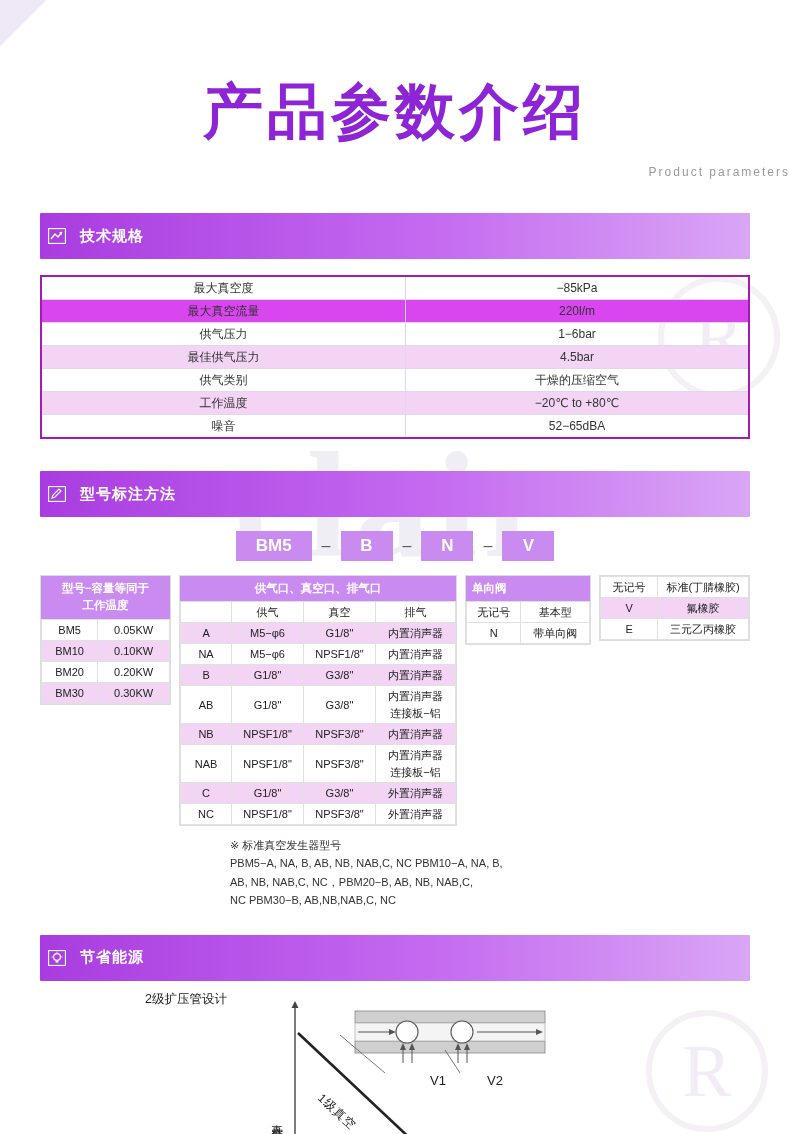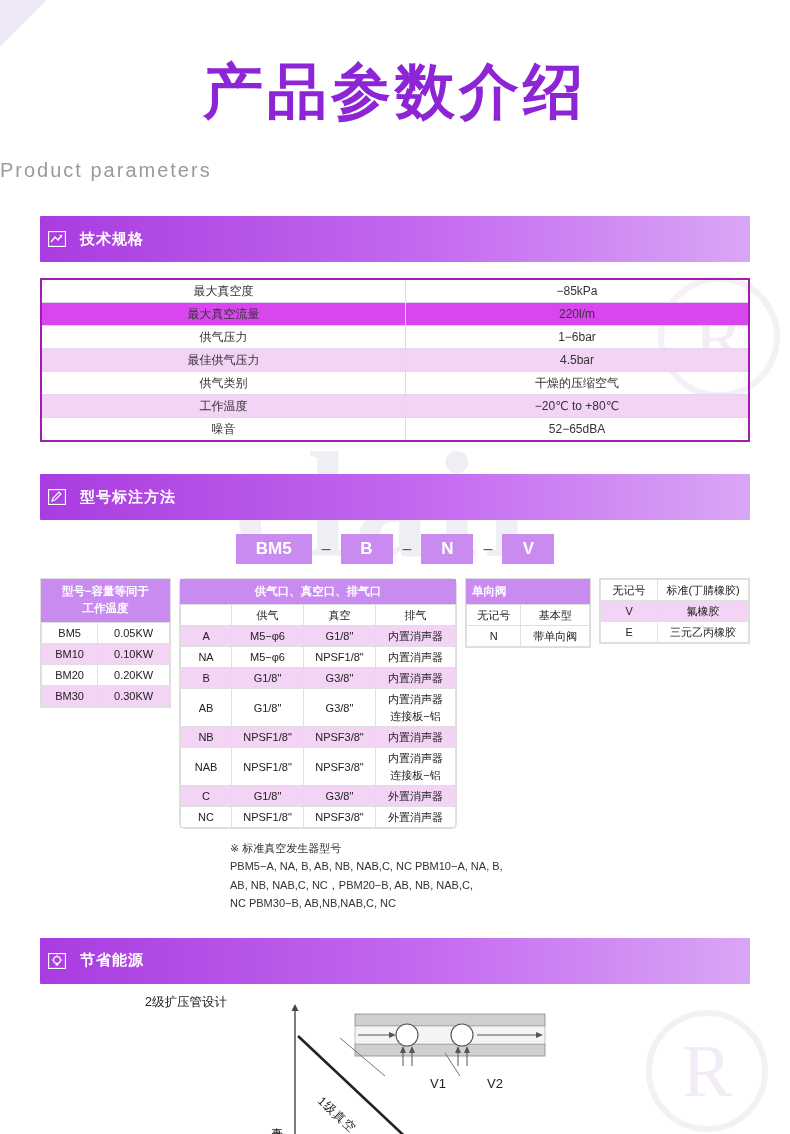--- a/index.html
+++ b/index.html
@@ -31,27 +31,27 @@
     text-align:center;line-height:110px;font-family:"Liberation Serif",serif;
   }
   .wm-r1{right:10px;top:276px;}
   .wm-r2{right:22px;top:1010px;}
 
   
   .title{
     text-align:center;font-size:60px;font-weight:bold;
     color:#8a2be2;color:#8d24d6;
     letter-spacing:4px;
-    padding-top:52px;
+    padding-top:72px;
     font-family:"DejaVu Sans","Liberation Sans",sans-serif;
     position:relative;z-index:3;
   }
   .subtitle{
-    text-align:left;font-size:20px;color:#9a9a9a;letter-spacing:2px;
-    margin-top:26px;position:relative;z-index:3;
+    text-align:right;font-size:12px;color:#9a9a9a;letter-spacing:2px;
+    margin-top:12px;position:relative;z-index:3;
   }
 
   
   .sec-bar{
     position:relative;z-index:3;
     margin:0 40px;height:46px;
     background:linear-gradient(90deg,#a93ce0 0%,#c46af0 55%,#d9a6f5 100%);
     display:flex;align-items:center;
     border-radius:1px;
   }
@@ -218,21 +218,21 @@
                 <td>0.20KW</td>
               </tr>
               <tr class="pk">
                 <td>BM30</td>
                 <td>0.30KW</td>
               </tr>
             </tbody>
           </table>
         </div>
 
-        <div class="blk" style="width:278px;border-radius:6px;">
+        <div class="blk" style="width:278px;">
           <div class="blk-head" style="text-align:center;">供气口、真空口、排气口</div>
           <table>
             <tbody>
               <tr>
                 <td style="width:42px;"></td>
                 <td>供气</td>
                 <td>真空</td>
                 <td>排气</td>
               </tr>
               <tr class="pk">

